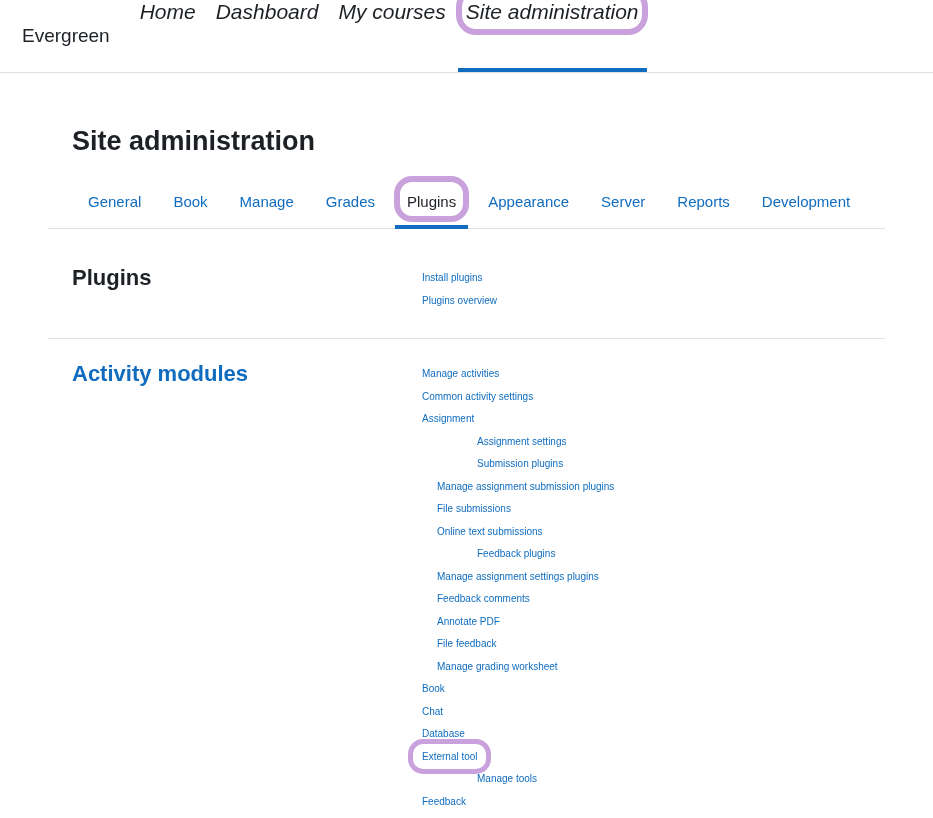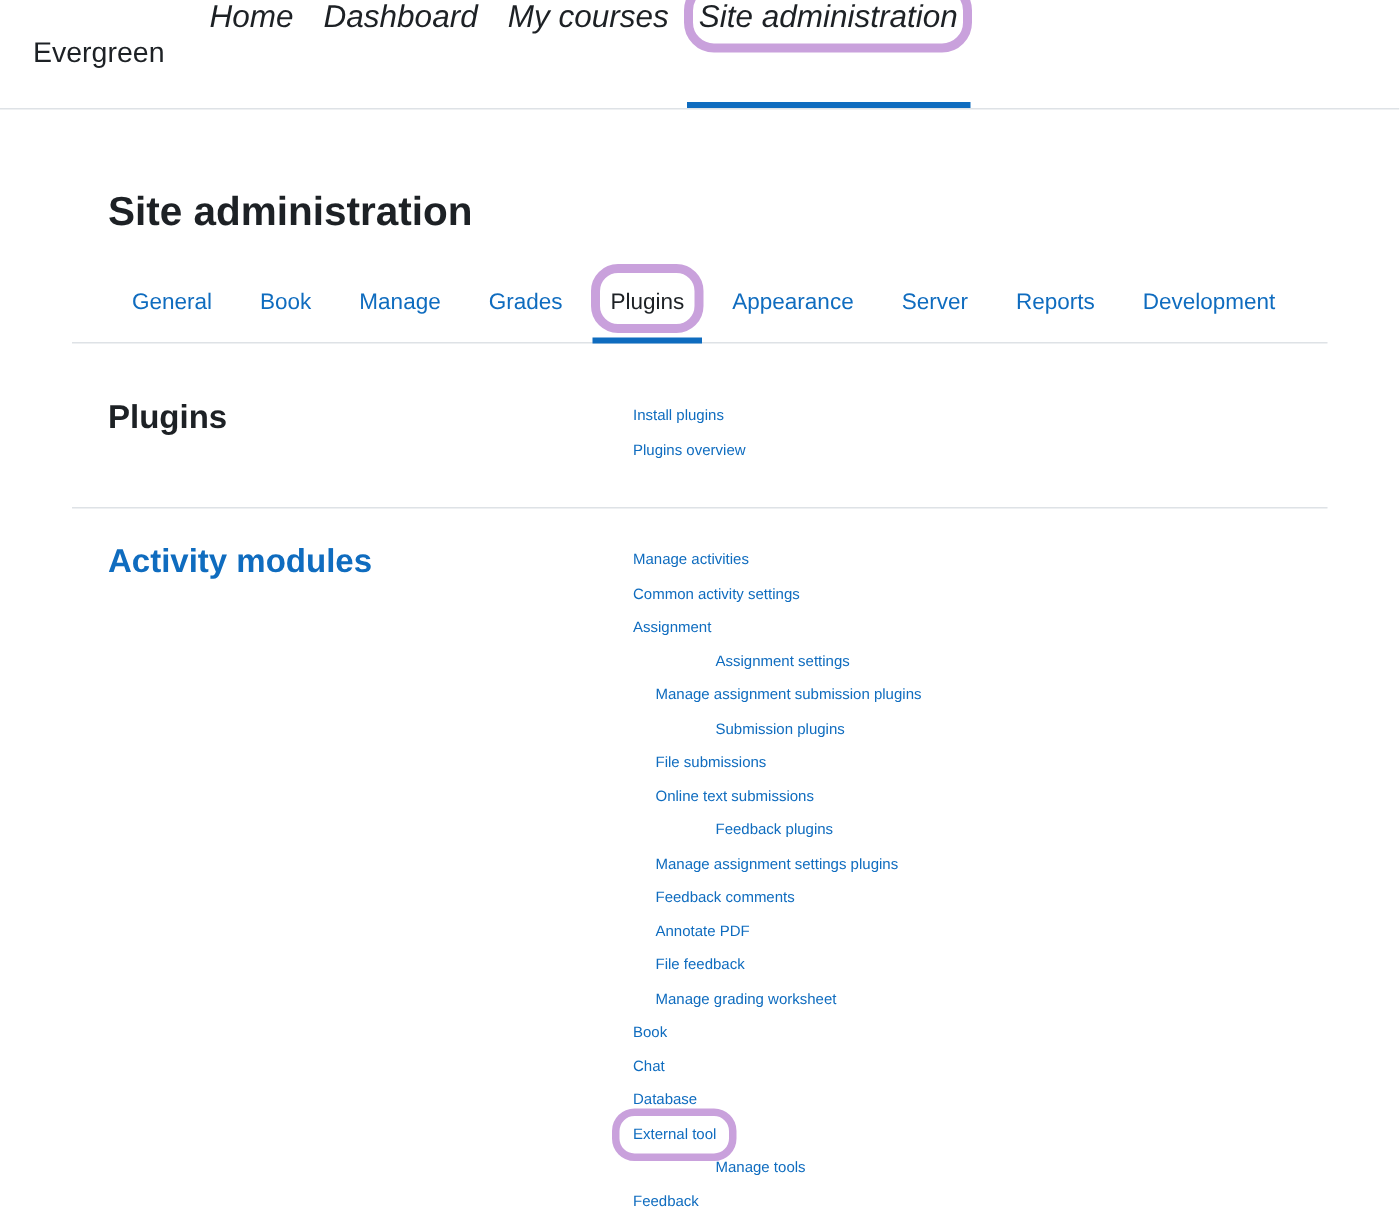--- a/index.html
+++ b/index.html
@@ -107,22 +107,22 @@
           <div class="link-line indent-0"><a>Plugins overview</a></div>
         </div>
       </section>
       <section class="admin-row">
         <h2 class="row-heading blue">Activity modules</h2>
         <div class="row-links">
           <div class="link-line indent-0"><a>Manage activities</a></div>
           <div class="link-line indent-0"><a>Common activity settings</a></div>
           <div class="link-line indent-0"><a>Assignment</a></div>
           <div class="link-line indent-1"><a>Assignment settings</a></div>
+          <div class="link-line indent-1"><a>Submission plugins</a></div>
           <div class="link-line indent-2"><a>Manage assignment submission plugins</a></div>
-          <div class="link-line indent-1"><a>Submission plugins</a></div>
           <div class="link-line indent-2"><a>File submissions</a></div>
           <div class="link-line indent-2"><a>Online text submissions</a></div>
           <div class="link-line indent-1"><a>Feedback plugins</a></div>
           <div class="link-line indent-2"><a>Manage assignment settings plugins</a></div>
           <div class="link-line indent-2"><a>Feedback comments</a></div>
           <div class="link-line indent-2"><a>Annotate PDF</a></div>
           <div class="link-line indent-2"><a>File feedback</a></div>
           <div class="link-line indent-2"><a>Manage grading worksheet</a></div>
           <div class="link-line indent-0"><a>Book</a></div>
           <div class="link-line indent-0"><a>Chat</a></div>

